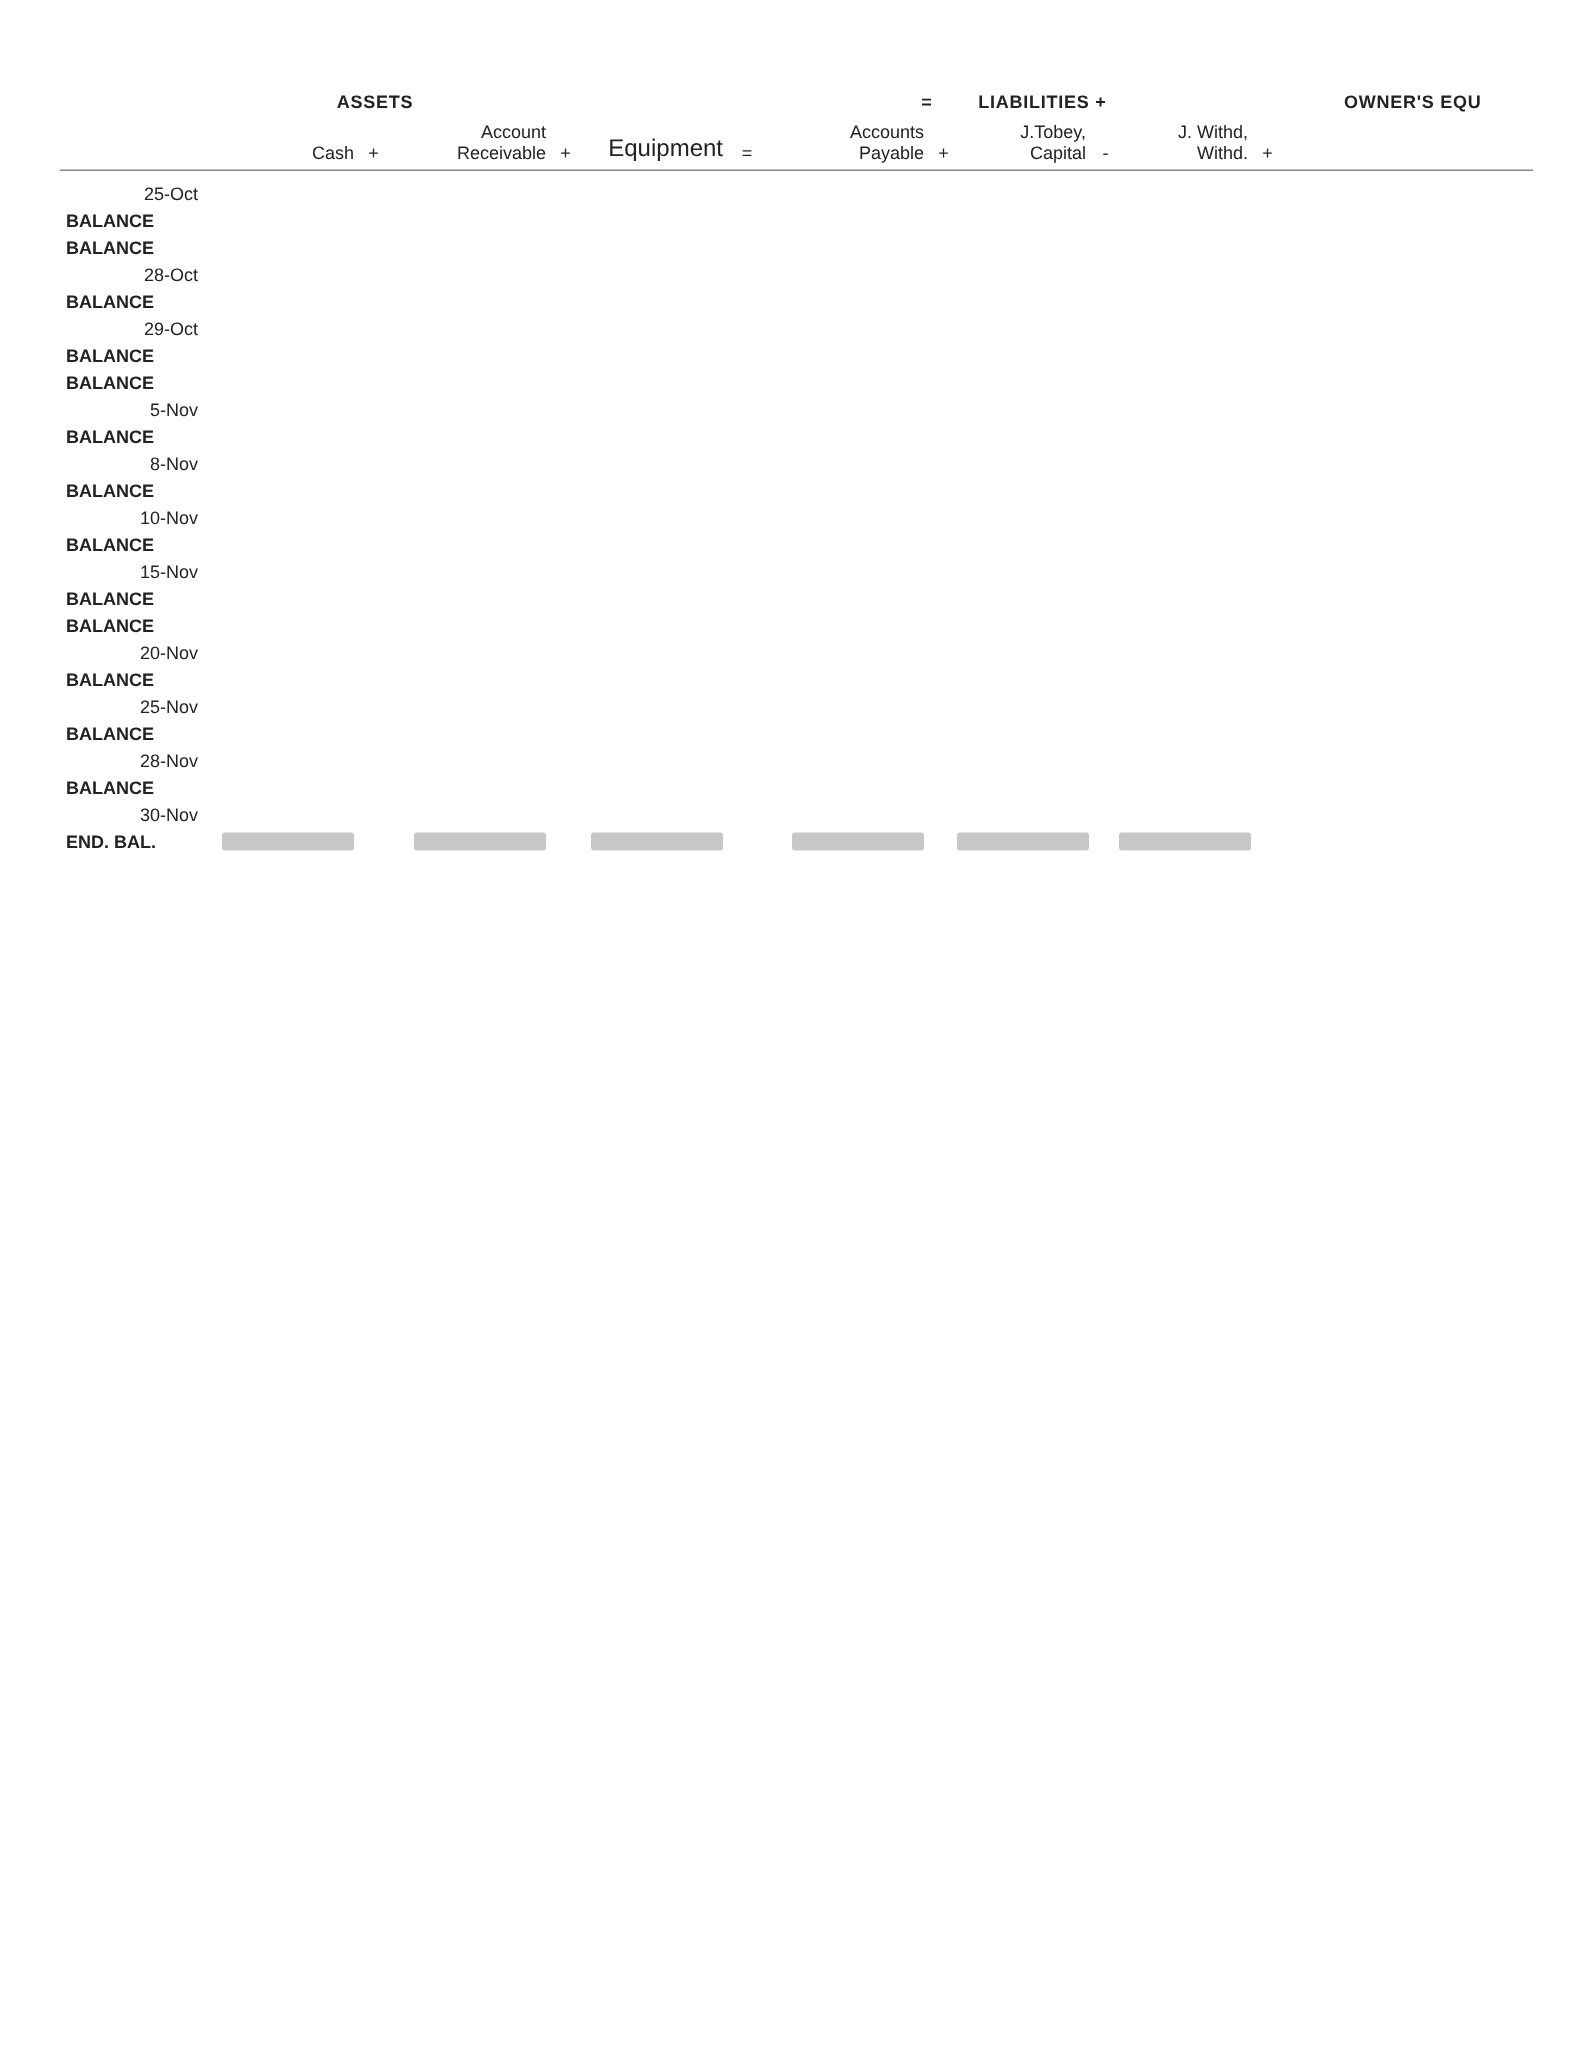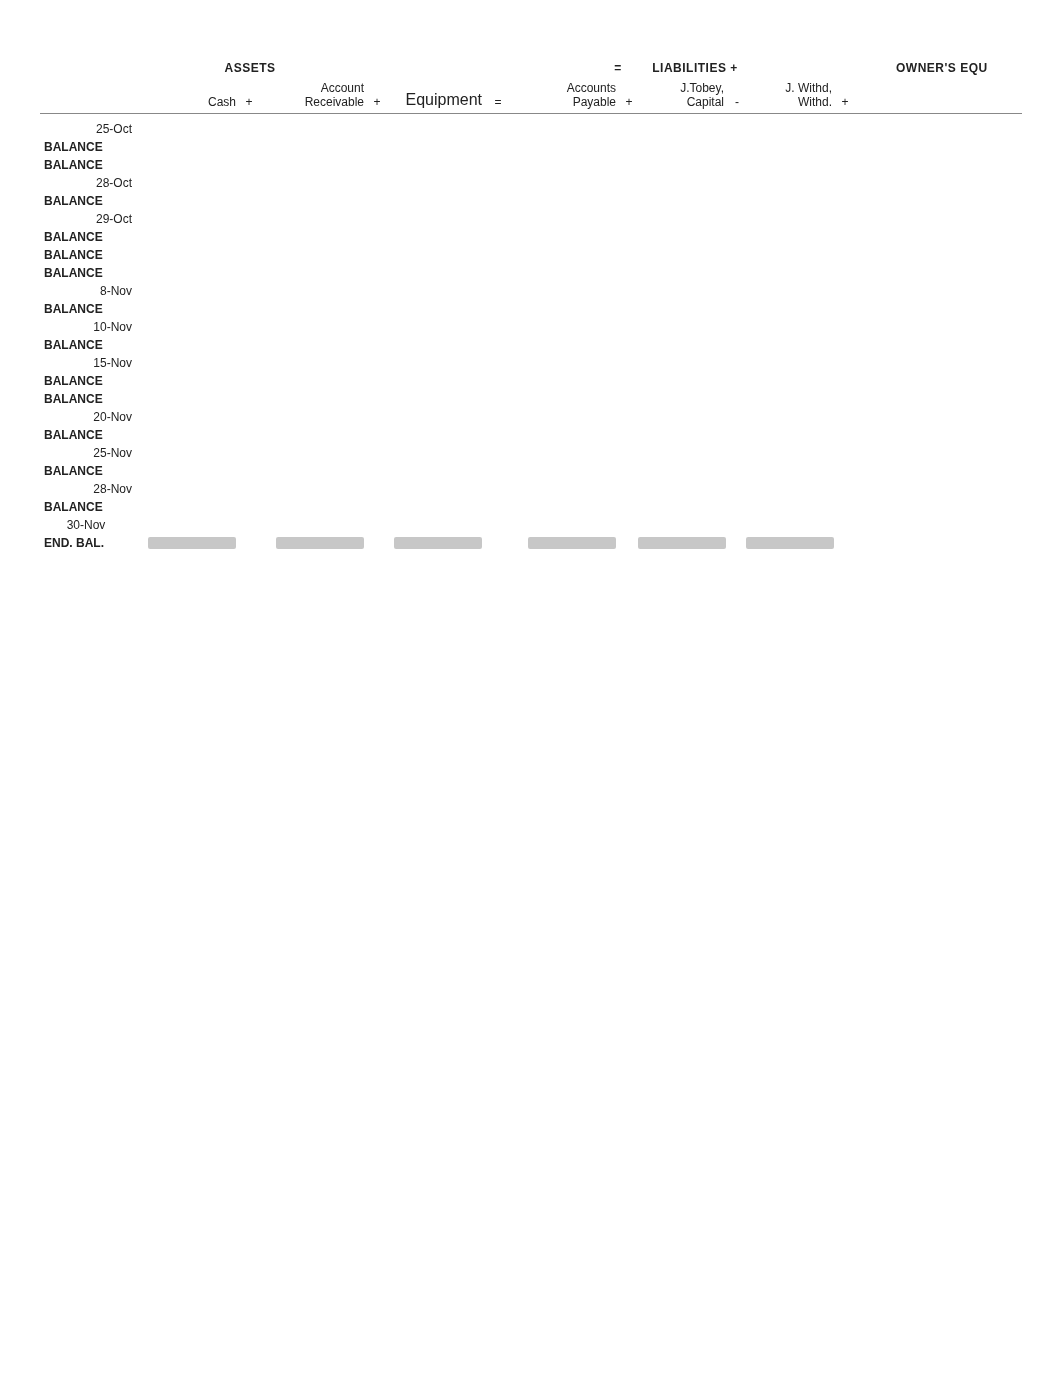--- a/index.html
+++ b/index.html
@@ -235,20 +235,35 @@
         <div style="width: 100px; text-align: right; padding-right: 4px; font-size: 12px;"></div>
         <div style="width: 24px; text-align: center; font-size: 12px;"></div>
         <div style="width: 110px; text-align: right; padding-right: 4px; font-size: 12px;"></div>
         <div style="width: 18px; text-align: center; font-size: 12px;"></div>
         <div style="width: 90px; text-align: right; padding-right: 4px; font-size: 12px;"></div>
         <div style="width: 18px; text-align: center; font-size: 12px;"></div>
         <div style="width: 90px; text-align: right; padding-right: 4px; font-size: 12px;"></div>
         <div style="width: 18px; text-align: center; font-size: 12px;"></div>
       </div>
       <div style="display: flex; align-items: center; min-height: 18px;">
+        <div style="width: 100px; text-align: right; padding-right: 8px; font-size: 12px;">5-Nov</div>
+        <div style="width: 100px; text-align: right; padding-right: 4px; font-size: 12px;"></div>
+        <div style="width: 18px; text-align: center; font-size: 12px;"></div>
+        <div style="width: 110px; text-align: right; padding-right: 4px; font-size: 12px;"></div>
+        <div style="width: 18px; text-align: center; font-size: 12px;"></div>
+        <div style="width: 100px; text-align: right; padding-right: 4px; font-size: 12px;"></div>
+        <div style="width: 24px; text-align: center; font-size: 12px;"></div>
+        <div style="width: 110px; text-align: right; padding-right: 4px; font-size: 12px;"></div>
+        <div style="width: 18px; text-align: center; font-size: 12px;"></div>
+        <div style="width: 90px; text-align: right; padding-right: 4px; font-size: 12px;"></div>
+        <div style="width: 18px; text-align: center; font-size: 12px;"></div>
+        <div style="width: 90px; text-align: right; padding-right: 4px; font-size: 12px;"></div>
+        <div style="width: 18px; text-align: center; font-size: 12px;"></div>
+      </div>
+      <div style="display: flex; align-items: center; min-height: 18px;">
         <div style="width: 100px; text-align: left; padding-left: 4px; font-size: 12px; font-weight: bold;">BALANCE</div>
         <div style="width: 100px; text-align: right; padding-right: 4px; font-size: 12px;"></div>
         <div style="width: 18px; text-align: center; font-size: 12px;"></div>
         <div style="width: 110px; text-align: right; padding-right: 4px; font-size: 12px;"></div>
         <div style="width: 18px; text-align: center; font-size: 12px;"></div>
         <div style="width: 100px; text-align: right; padding-right: 4px; font-size: 12px;"></div>
         <div style="width: 24px; text-align: center; font-size: 12px;"></div>
         <div style="width: 110px; text-align: right; padding-right: 4px; font-size: 12px;"></div>
         <div style="width: 18px; text-align: center; font-size: 12px;"></div>
         <div style="width: 90px; text-align: right; padding-right: 4px; font-size: 12px;"></div>
@@ -445,21 +460,21 @@
         <div style="width: 100px; text-align: right; padding-right: 4px; font-size: 12px;"></div>
         <div style="width: 24px; text-align: center; font-size: 12px;"></div>
         <div style="width: 110px; text-align: right; padding-right: 4px; font-size: 12px;"></div>
         <div style="width: 18px; text-align: center; font-size: 12px;"></div>
         <div style="width: 90px; text-align: right; padding-right: 4px; font-size: 12px;"></div>
         <div style="width: 18px; text-align: center; font-size: 12px;"></div>
         <div style="width: 90px; text-align: right; padding-right: 4px; font-size: 12px;"></div>
         <div style="width: 18px; text-align: center; font-size: 12px;"></div>
       </div>
       <div style="display: flex; align-items: center; min-height: 18px;">
-        <div style="width: 100px; text-align: center; padding-right: 8px; font-size: 12px;">30-Nov</div>
+        <div style="width: 100px; text-align: right; padding-right: 8px; font-size: 12px;">30-Nov</div>
         <div style="width: 100px; text-align: right; padding-right: 4px; font-size: 12px;"></div>
         <div style="width: 18px; text-align: center; font-size: 12px;"></div>
         <div style="width: 110px; text-align: right; padding-right: 4px; font-size: 12px;"></div>
         <div style="width: 18px; text-align: center; font-size: 12px;"></div>
         <div style="width: 100px; text-align: right; padding-right: 4px; font-size: 12px;"></div>
         <div style="width: 24px; text-align: center; font-size: 12px;"></div>
         <div style="width: 110px; text-align: right; padding-right: 4px; font-size: 12px;"></div>
         <div style="width: 18px; text-align: center; font-size: 12px;"></div>
         <div style="width: 90px; text-align: right; padding-right: 4px; font-size: 12px;"></div>
         <div style="width: 18px; text-align: center; font-size: 12px;"></div>

